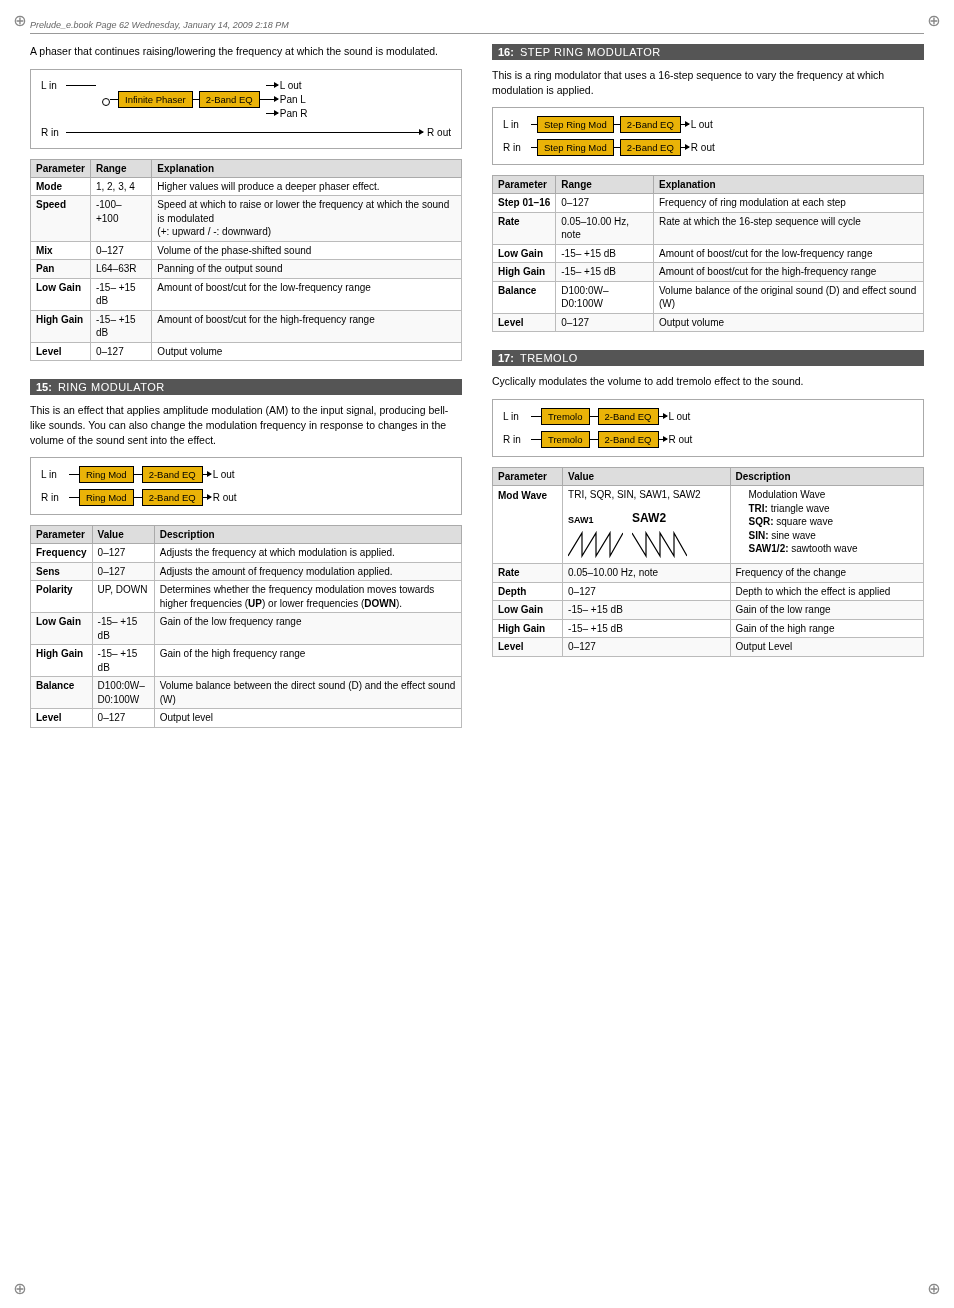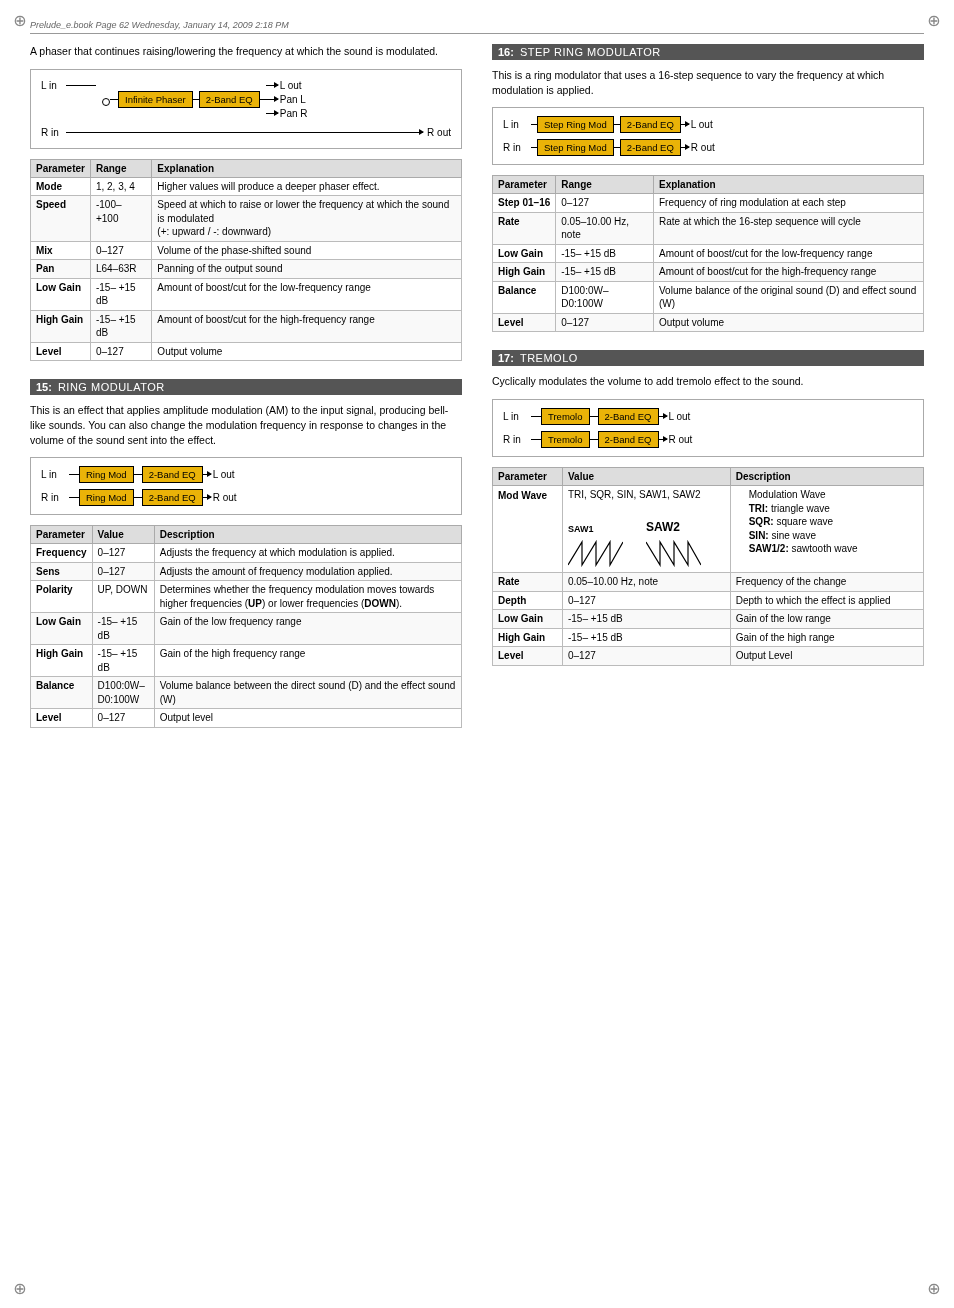--- a/index.html
+++ b/index.html
@@ -483,21 +483,21 @@
               <th>Value</th>
               <th>Description</th>
             </tr>
           </thead>
           <tbody>
             <tr>
               <td style="vertical-align:top; padding-top: 3px;">Mod Wave</td>
               <td style="vertical-align:top;">
                 <div style="margin-bottom:4px;">TRI, SQR, SIN, SAW1, SAW2</div>
 
-                <div style="display:flex; gap:23px; align-items:flex-end; margin-top:17px;">
+                <div style="display:flex; gap:9px; align-items:flex-end; margin-top:8px;">
                   <div>
                     <div style="font-size:9px; font-weight:bold; margin-bottom:2px;">SAW1</div>
                     <svg width="55" height="30" viewBox="0 0 55 30">
                       <polyline points="0,28 14,5 14,28 28,5 28,28 42,5 42,28 55,5" fill="none" stroke="#000" stroke-width="1.2"></polyline>
                     </svg>
                   </div>
                   <div>
                     <div style="font-size:12px; font-weight:bold; margin-bottom:2px;">SAW2</div>
                     <svg width="55" height="30" viewBox="0 0 55 30">
                       <polyline points="0,5 14,28 14,5 28,28 28,5 42,28 42,5 55,28" fill="none" stroke="#000" stroke-width="1.2"></polyline>

